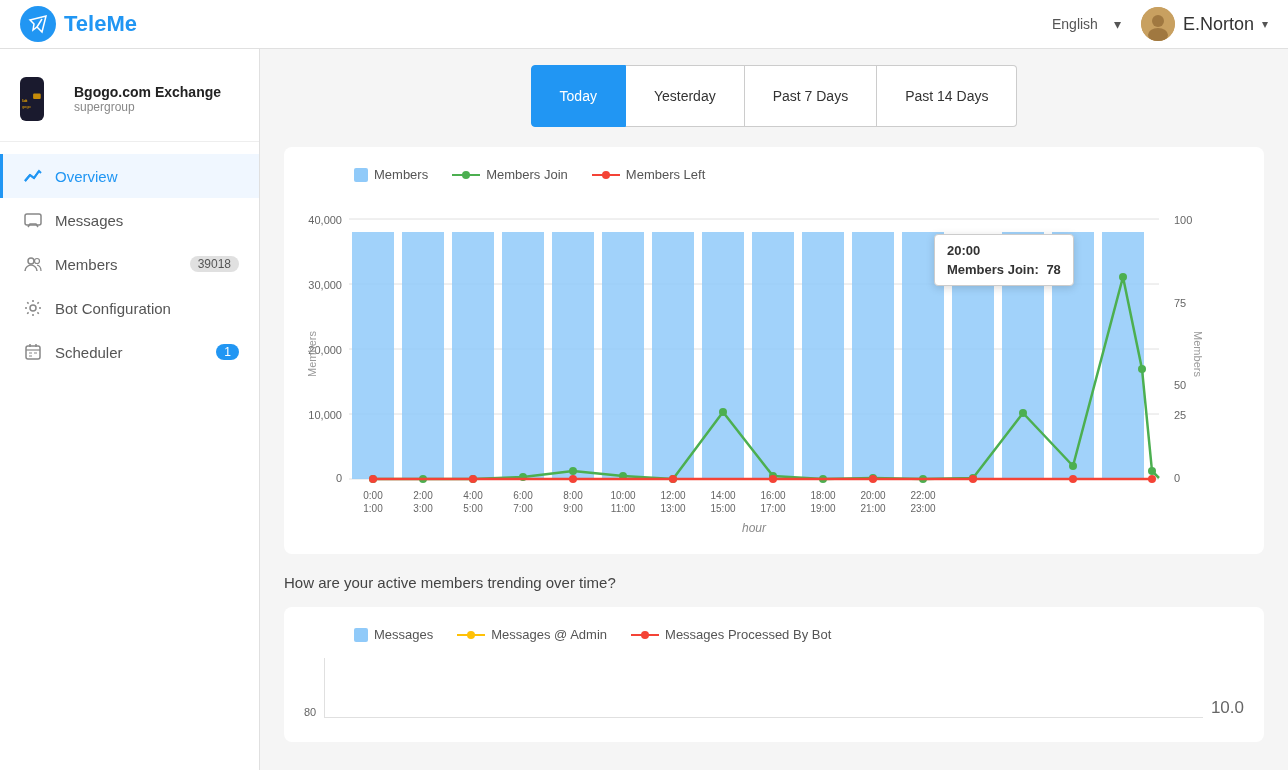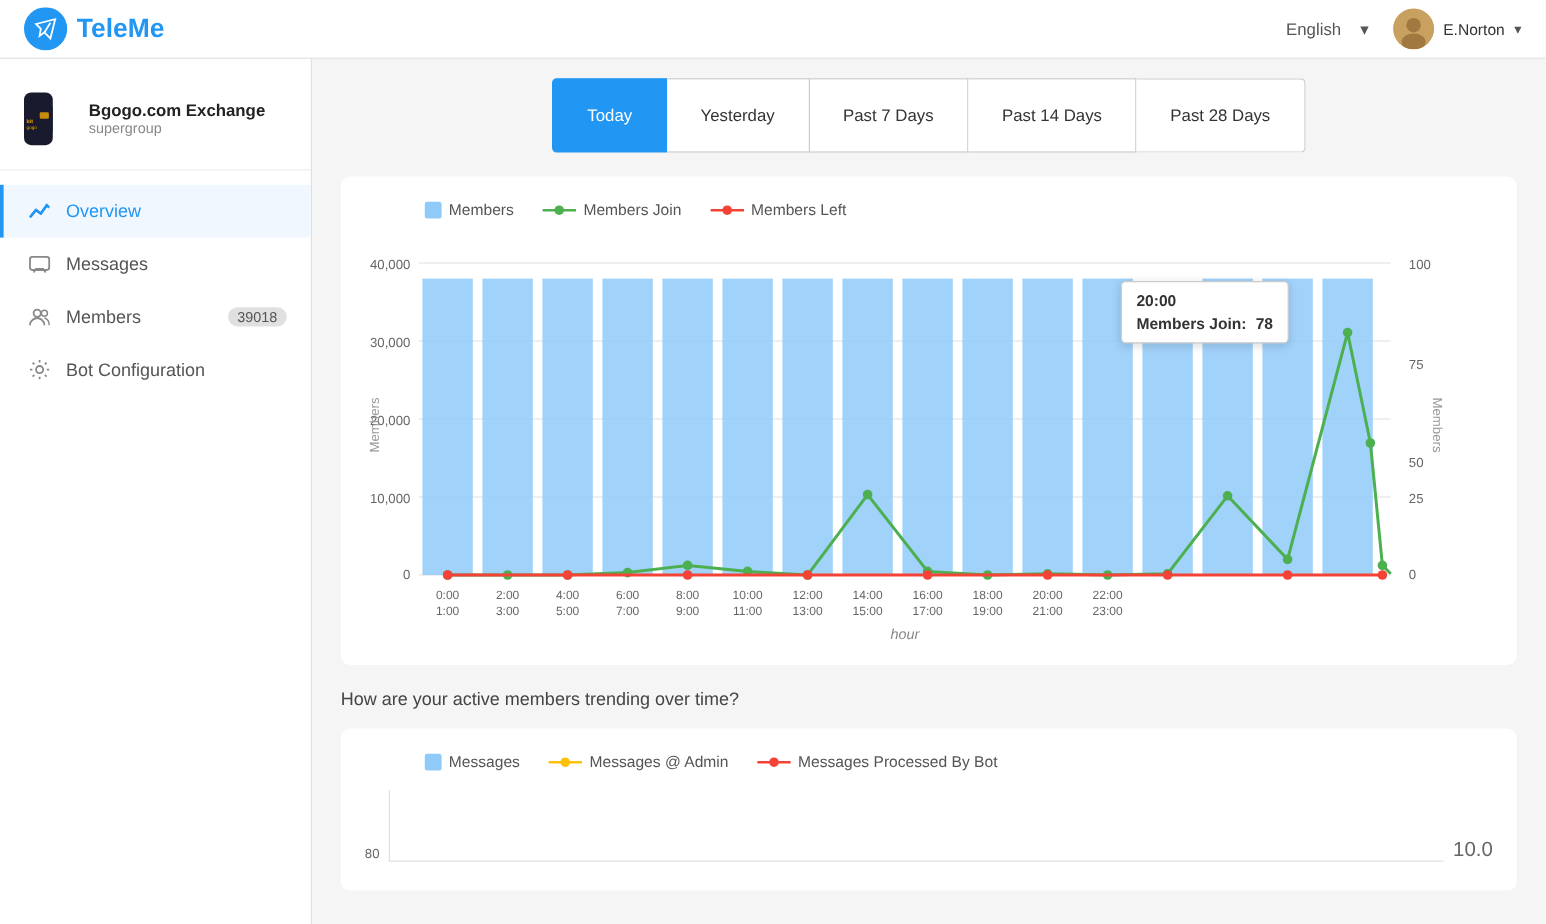--- a/index.html
+++ b/index.html
@@ -17,21 +17,21 @@
       flex-shrink: 0;
       z-index: 10;
     }
     .logo-area { display: flex; align-items: center; gap: 8px; }
     .logo-icon { width: 36px; height: 36px; }
     .logo-text { font-size: 22px; font-weight: 700; color: #2196f3; }
     .nav-right { display: flex; align-items: center; gap: 20px; }
     .lang-selector { color: #555; font-size: 14px; cursor: pointer; display: flex; align-items: center; gap: 16px; }
     .user-area { display: flex; align-items: center; gap: 8px; cursor: pointer; }
     .avatar { width: 34px; height: 34px; border-radius: 50%; background: #c8a060; display: flex; align-items: center; justify-content: center; font-size: 14px; color: #fff; overflow: hidden; }
-    .user-name { font-size: 13px; color: #333; }
+    .user-name { font-size: 18px; color: #333; }
 
     
     .main-layout { display: flex; flex: 1; overflow: hidden; }
 
     
     .sidebar {
       width: 260px;
       background: #fff;
       border-right: 1px solid #e0e0e0;
       flex-shrink: 0;
@@ -215,31 +215,42 @@
       <div class="nav-item">
         <span class="nav-icon">
           <svg width="20" height="20" viewBox="0 0 20 20" fill="none">
             <circle cx="10" cy="10" r="3" stroke="#888" stroke-width="1.5"></circle>
             <path d="M10 2 L10 4 M10 16 L10 18 M2 10 L4 10 M16 10 L18 10 M4.2 4.2 L5.6 5.6 M14.4 14.4 L15.8 15.8 M4.2 15.8 L5.6 14.4 M14.4 5.6 L15.8 4.2" stroke="#888" stroke-width="1.5"></path>
           </svg>
         </span>
         <span>Bot Configuration</span>
       </div>
 
+      <div class="nav-item">
+        <span class="nav-icon">
+          <svg width="20" height="20" viewBox="0 0 20 20" fill="none">
+            <rect x="3" y="4" width="14" height="13" rx="2" stroke="#888" stroke-width="1.5"></rect>
+            <path d="M7 2 L7 5 M13 2 L13 5" stroke="#888" stroke-width="1.5"></path>
+            <path d="M3 8 L17 8" stroke="#888" stroke-width="1.2"></path>
+            <path d="M6 11 L9 11 M11 11 L14 11 M6 14 L9 14" stroke="#888" stroke-width="1.2"></path>
+          </svg>
+        </span>
+        <span>Scheduler</span>
+        <span class="nav-badge-blue">1</span>
+      </div>
     </nav>
   </aside>
 
   <main class="content">
 
     <div class="tabs-row">
       <button class="tab-btn active">Today</button>
       <button class="tab-btn">Yesterday</button>
       <button class="tab-btn">Past 7 Days</button>
       <button class="tab-btn">Past 14 Days</button>
-      <button class="tab-btn">Past 28 Days</button>
     </div>
 
     <div>
       <div class="chart-card">
 
         <div class="legend">
           <div class="legend-item">
             <div class="legend-color-box" style="background:#90caf9;"></div>
             <span>Members</span>
           </div>

